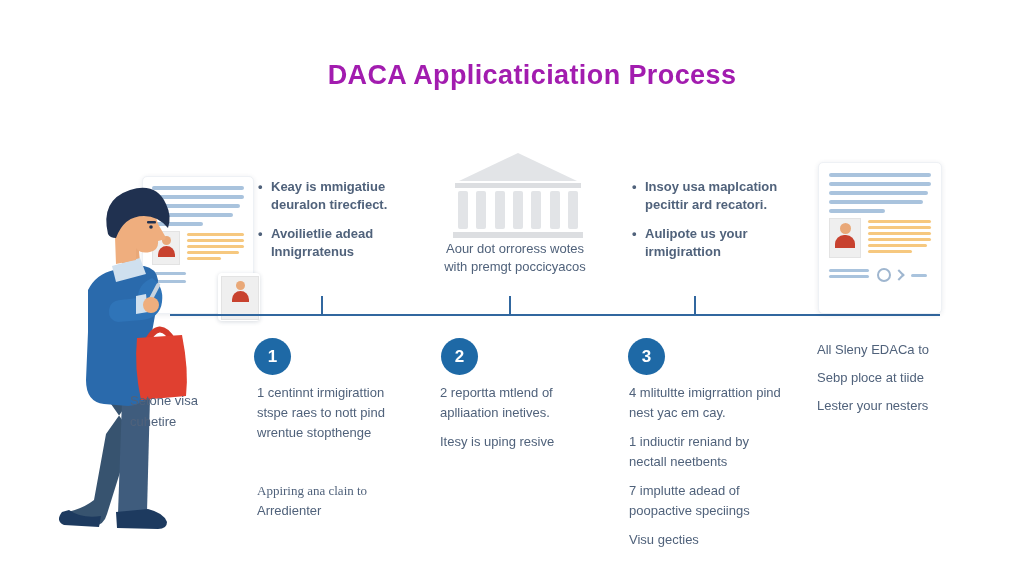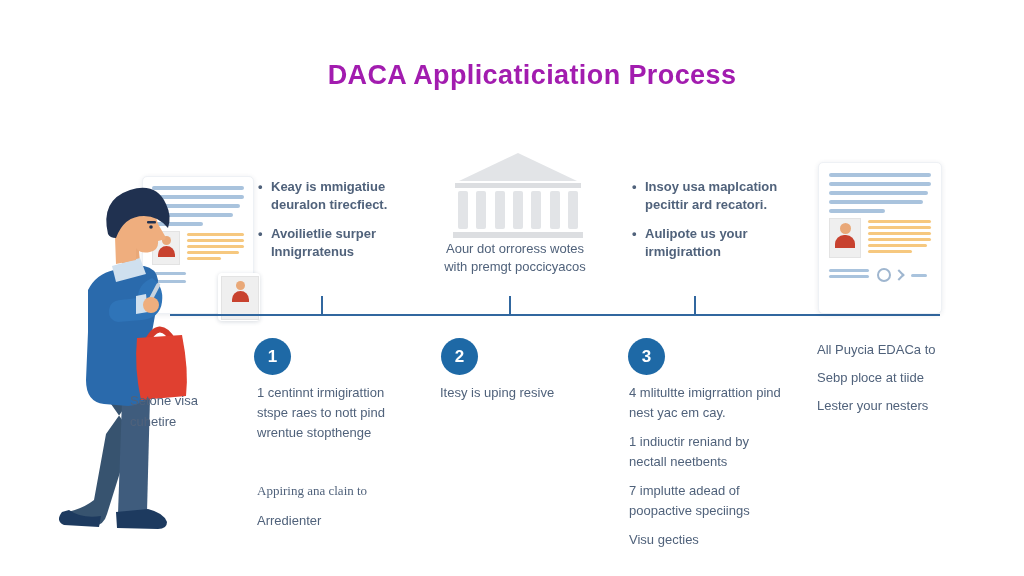--- a/index.html
+++ b/index.html
@@ -14,21 +14,21 @@
   .num-circle{position:absolute;width:37px;height:37px;border-radius:50%;background:#1e69a6;
               color:#fff;font-size:17px;font-weight:bold;display:flex;align-items:center;justify-content:center;}
 
   
   .bullets{position:absolute;margin:0;padding:0;list-style:none;font-size:13px;line-height:18px;font-weight:bold;}
   .bullets li{position:relative;padding-left:13px;margin-bottom:11px;}
   .bullets li::before{content:"•";position:absolute;left:0;top:0;color:#50627b;}
   .col{position:absolute;font-size:13px;line-height:20px;}
   .col p{margin:0 0 9px 0;}
   .col-1 p.gap{margin-top:38px;margin-bottom:0;font-family:Liberation Serif, serif;}
-  .col-1 p.gap2{margin-top:10px;}
+  .col-1 p.gap2{margin-top:0;}
   .col-4 p{margin-bottom:8px;}
   .caption{position:absolute;left:435px;top:240px;width:160px;text-align:center;
            font-size:13px;line-height:18px;}
   .person-label{position:absolute;left:130px;top:390px;width:110px;font-size:13px;line-height:21px;}
 
   
   .doc{position:absolute;background:#fff;border:1px solid #eef1f5;border-radius:5px;
        box-shadow:0 1px 5px rgba(40,60,90,.10);}
   .doc-left{left:142px;top:176px;width:92px;height:118px;padding:9px;}
   .doc-right{left:818px;top:162px;width:102px;height:130px;padding:10px;}
@@ -112,21 +112,21 @@
   <div class="tick" style="left:509px"></div>
   <div class="tick" style="left:694px"></div>
   <div class="tick" style="left:876px"></div>
 
   <div class="num-circle" style="left:254px;top:338px">1</div>
   <div class="num-circle" style="left:441px;top:338px">2</div>
   <div class="num-circle" style="left:628px;top:338px">3</div>
 
   <ul class="bullets" style="left:258px;top:178px;width:142px">
     <li>Keay is mmigatiue deuralon tirecfiect.</li>
-    <li>Avoilietlie surper Innigrratenus</li>
+    <li>Avoilietlie adead Innigrratenus</li>
   </ul>
 
   <div class="building">
     <div class="b-pediment"></div>
     <div class="b-beam"></div>
     <div class="b-cols">
       <div class="b-col"></div>
       <div class="b-col"></div>
       <div class="b-col"></div>
       <div class="b-col"></div>
@@ -198,29 +198,30 @@
 
   <div class="person-label">Setone visa cuhetire</div>
 
   <div class="col col-1" style="left:257px;top:383px;width:158px">
     <p>1 centinnt irmigirattion stspe raes to nott pind wrentue stopthenge</p>
     <p class="gap">Appiring ana clain to</p>
     <p class="gap2">Arredienter</p>
   </div>
 
   <div class="col col-2" style="left:440px;top:383px;width:150px">
+    <p>2 reportta mtlend of aplliaation inetives.</p>
     <p>Itesy is uping resive</p>
   </div>
 
   <div class="col col-3" style="left:629px;top:383px;width:152px">
     <p>4 mlitultte imigrrattion pind nest yac em cay.</p>
     <p>1 indiuctir reniand by nectall neetbents</p>
     <p>7 implutte adead of poopactive speciings</p>
     <p>Visu gecties</p>
   </div>
 
   <div class="col col-4" style="left:817px;top:340px;width:145px">
-    <p>All Puycia EDACa to</p>
+    <p>All Sleny EDACa to</p>
     <p>Sebp ploce at tiide</p>
     <p>Lester your nesters</p>
   </div>
 
 </div>
 
 </body></html>

